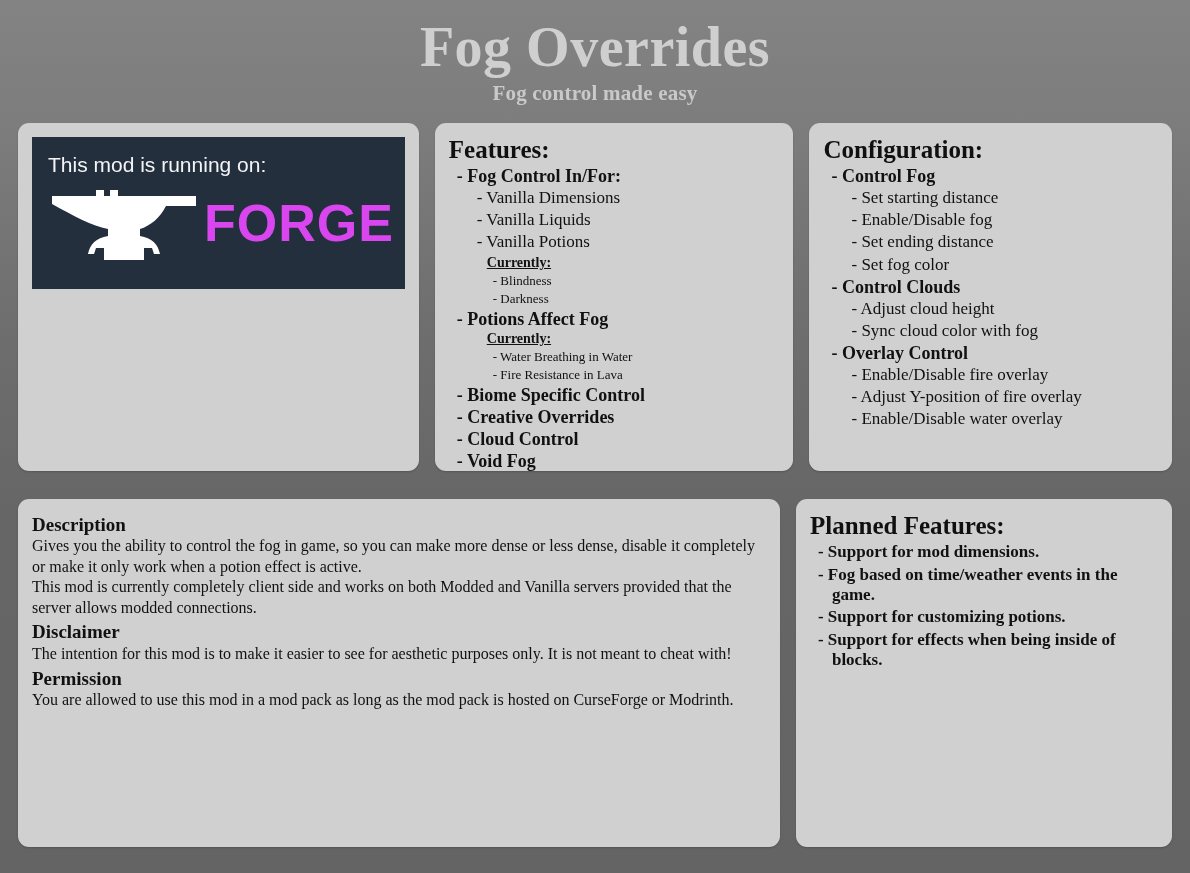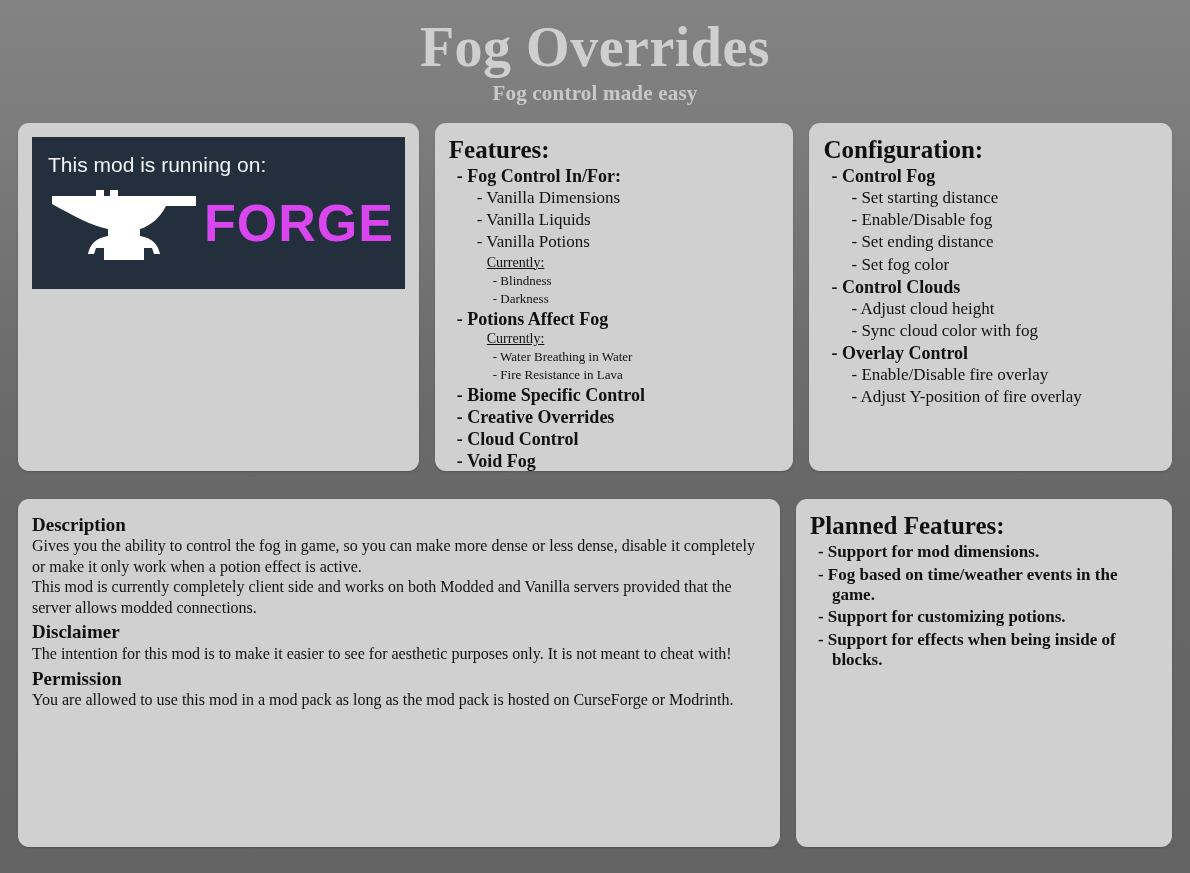--- a/index.html
+++ b/index.html
@@ -120,21 +120,21 @@
   }
   .lvl2 {
     font-size: 17px;
     font-weight: normal;
     line-height: 1.18;
     padding-left: 28px;
     margin-top: 2px;
   }
   .currently {
     font-size: 14px;
-    font-weight: normal;
+    font-weight: bold;
     line-height: 1.2;
     padding-left: 38px;
     margin-top: 2px;
   }
   .currently span { text-decoration: underline; }
   .lvl3 {
     font-size: 13px;
     font-weight: normal;
     line-height: 1.2;
     padding-left: 44px;
@@ -217,20 +217,21 @@
       <div class="lvl2">- Set starting distance</div>
       <div class="lvl2">- Enable/Disable fog</div>
       <div class="lvl2">- Set ending distance</div>
       <div class="lvl2">- Set fog color</div>
       <div class="lvl1">- Control Clouds</div>
       <div class="lvl2">- Adjust cloud height</div>
       <div class="lvl2">- Sync cloud color with fog</div>
       <div class="lvl1">- Overlay Control</div>
       <div class="lvl2">- Enable/Disable fire overlay</div>
       <div class="lvl2">- Adjust Y-position of fire overlay</div>
+      <div class="lvl2">- Enable/Disable water overlay</div>
     </div>
 
   </div>
 
   <div class="row row-bottom">
 
     <div class="card card-desc">
       <div class="sec-heading">Description</div>
       <div class="sec-body">Gives you the ability to control the fog in game, so you can make more dense or less dense, disable it completely or make it only work when a potion effect is active.</div>
       <div class="sec-body">This mod is currently completely client side and works on both Modded and Vanilla servers provided that the server allows modded connections.</div>

